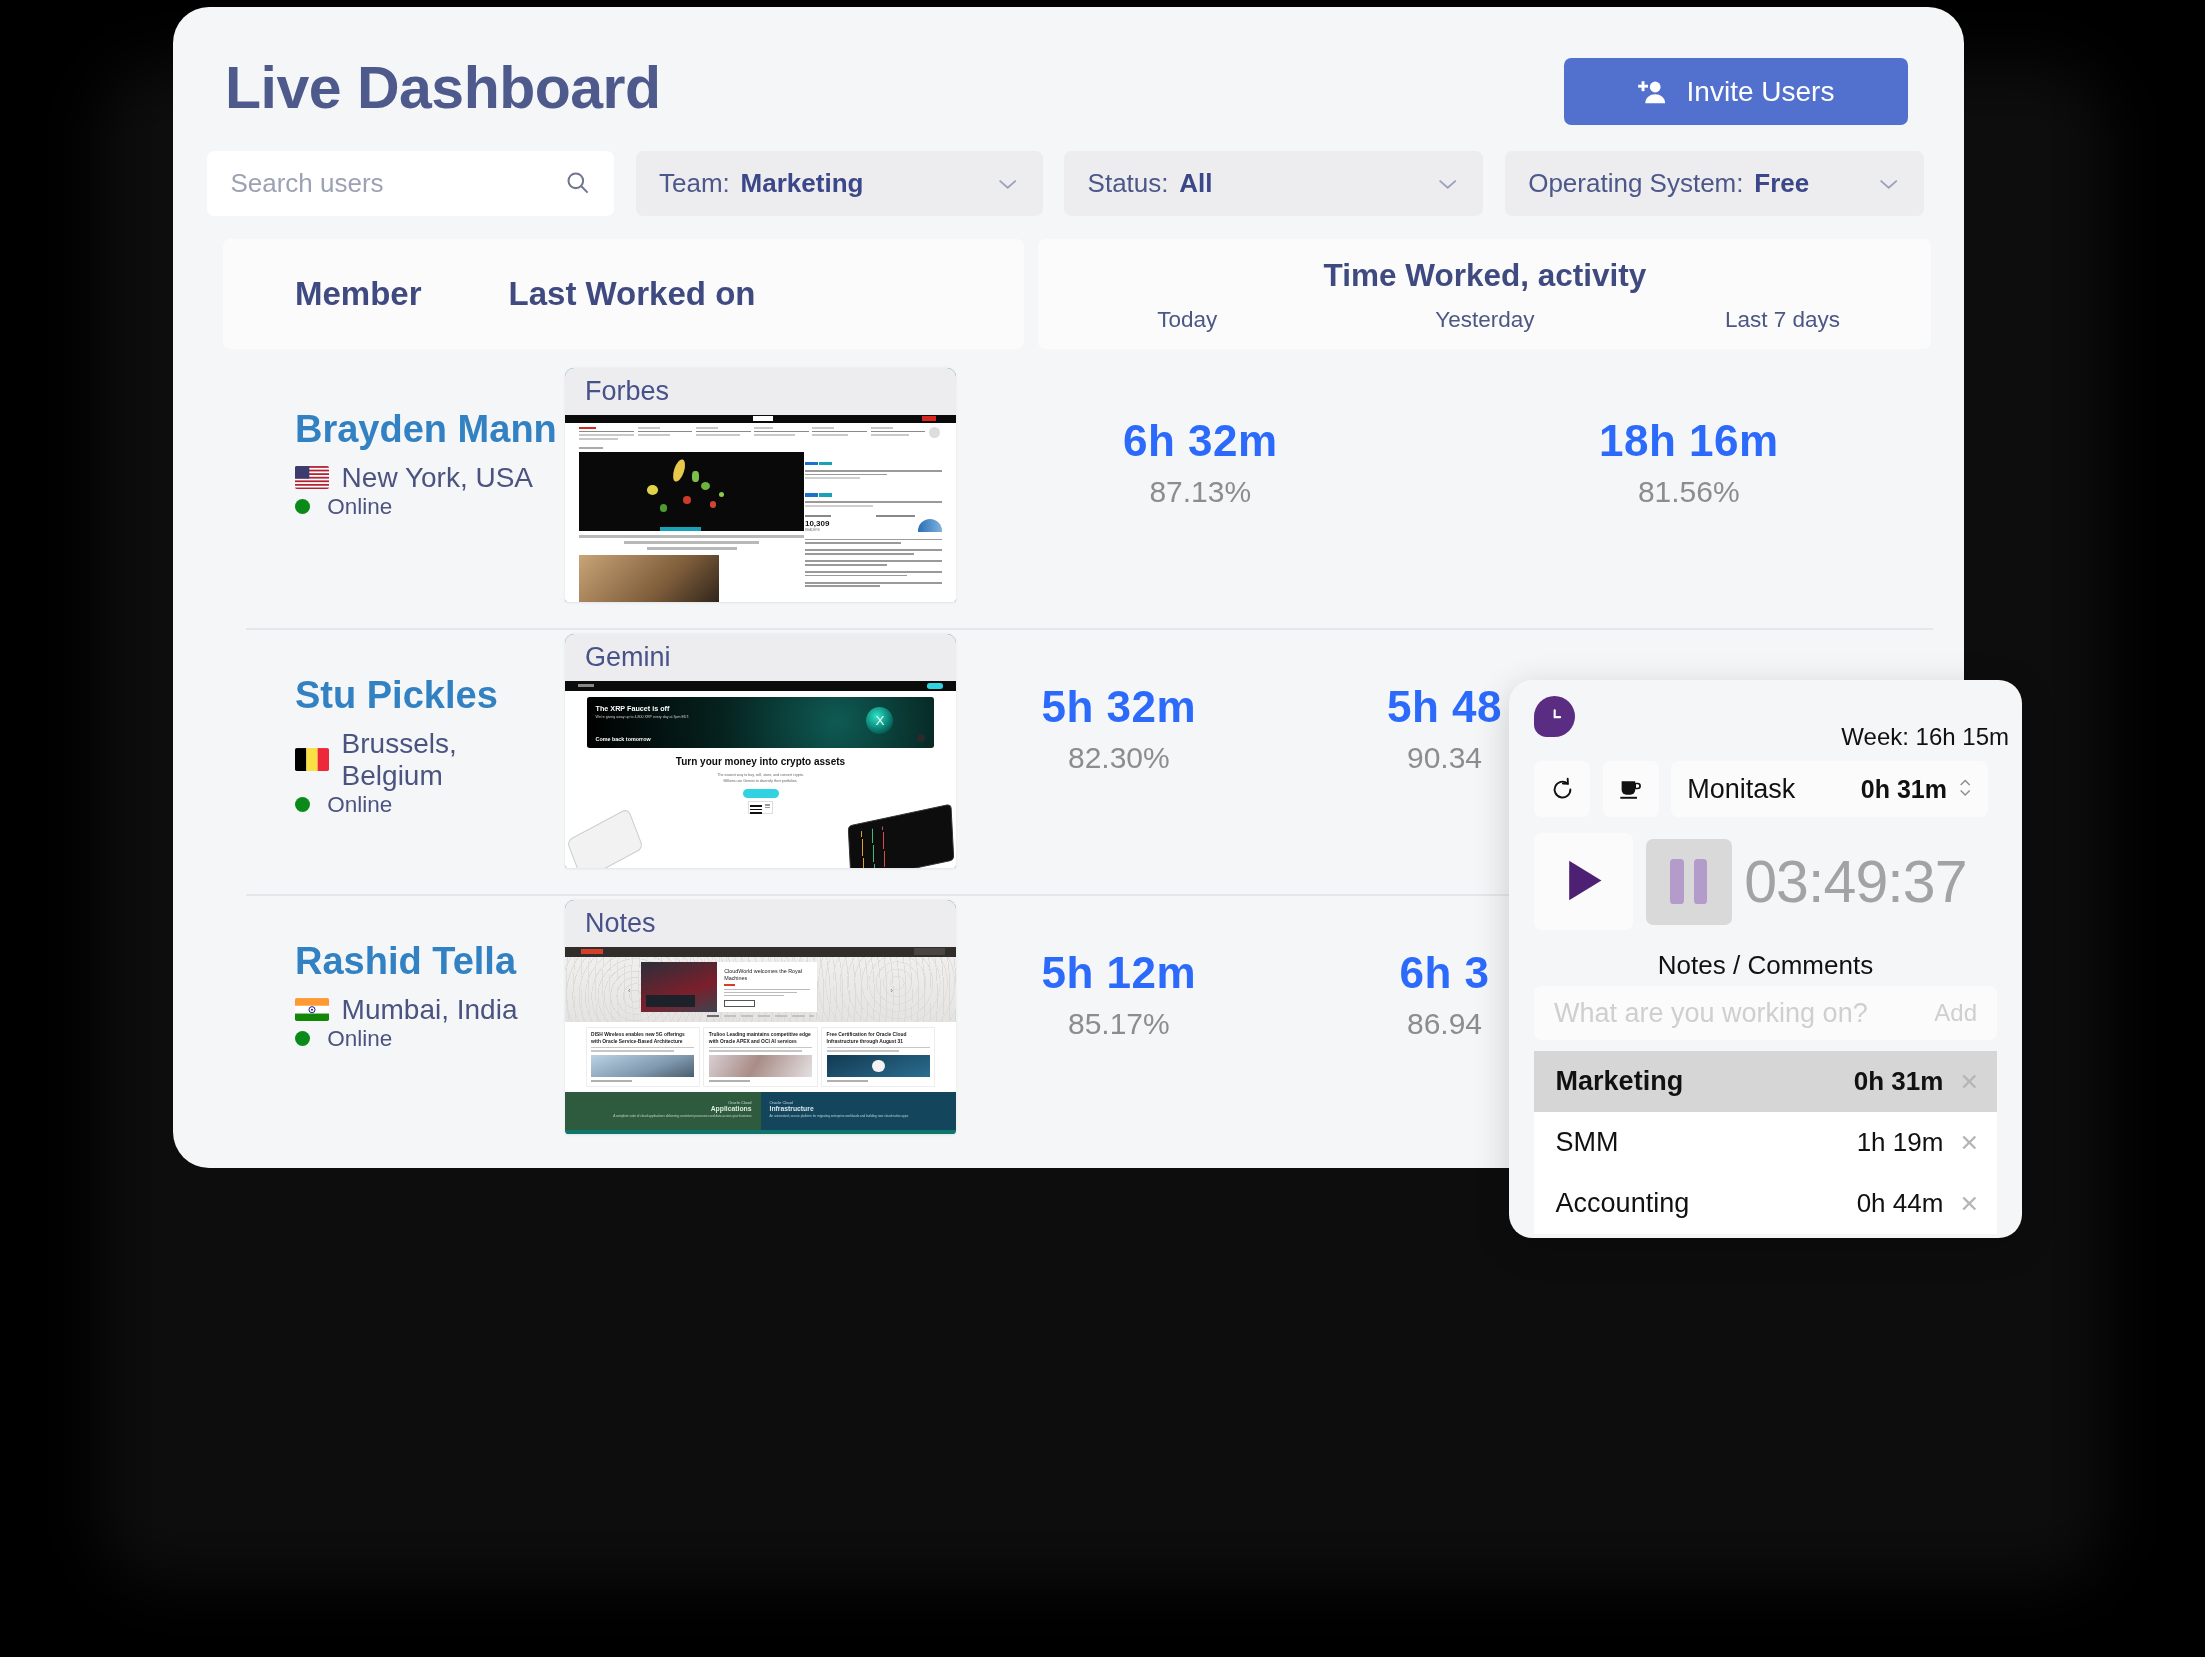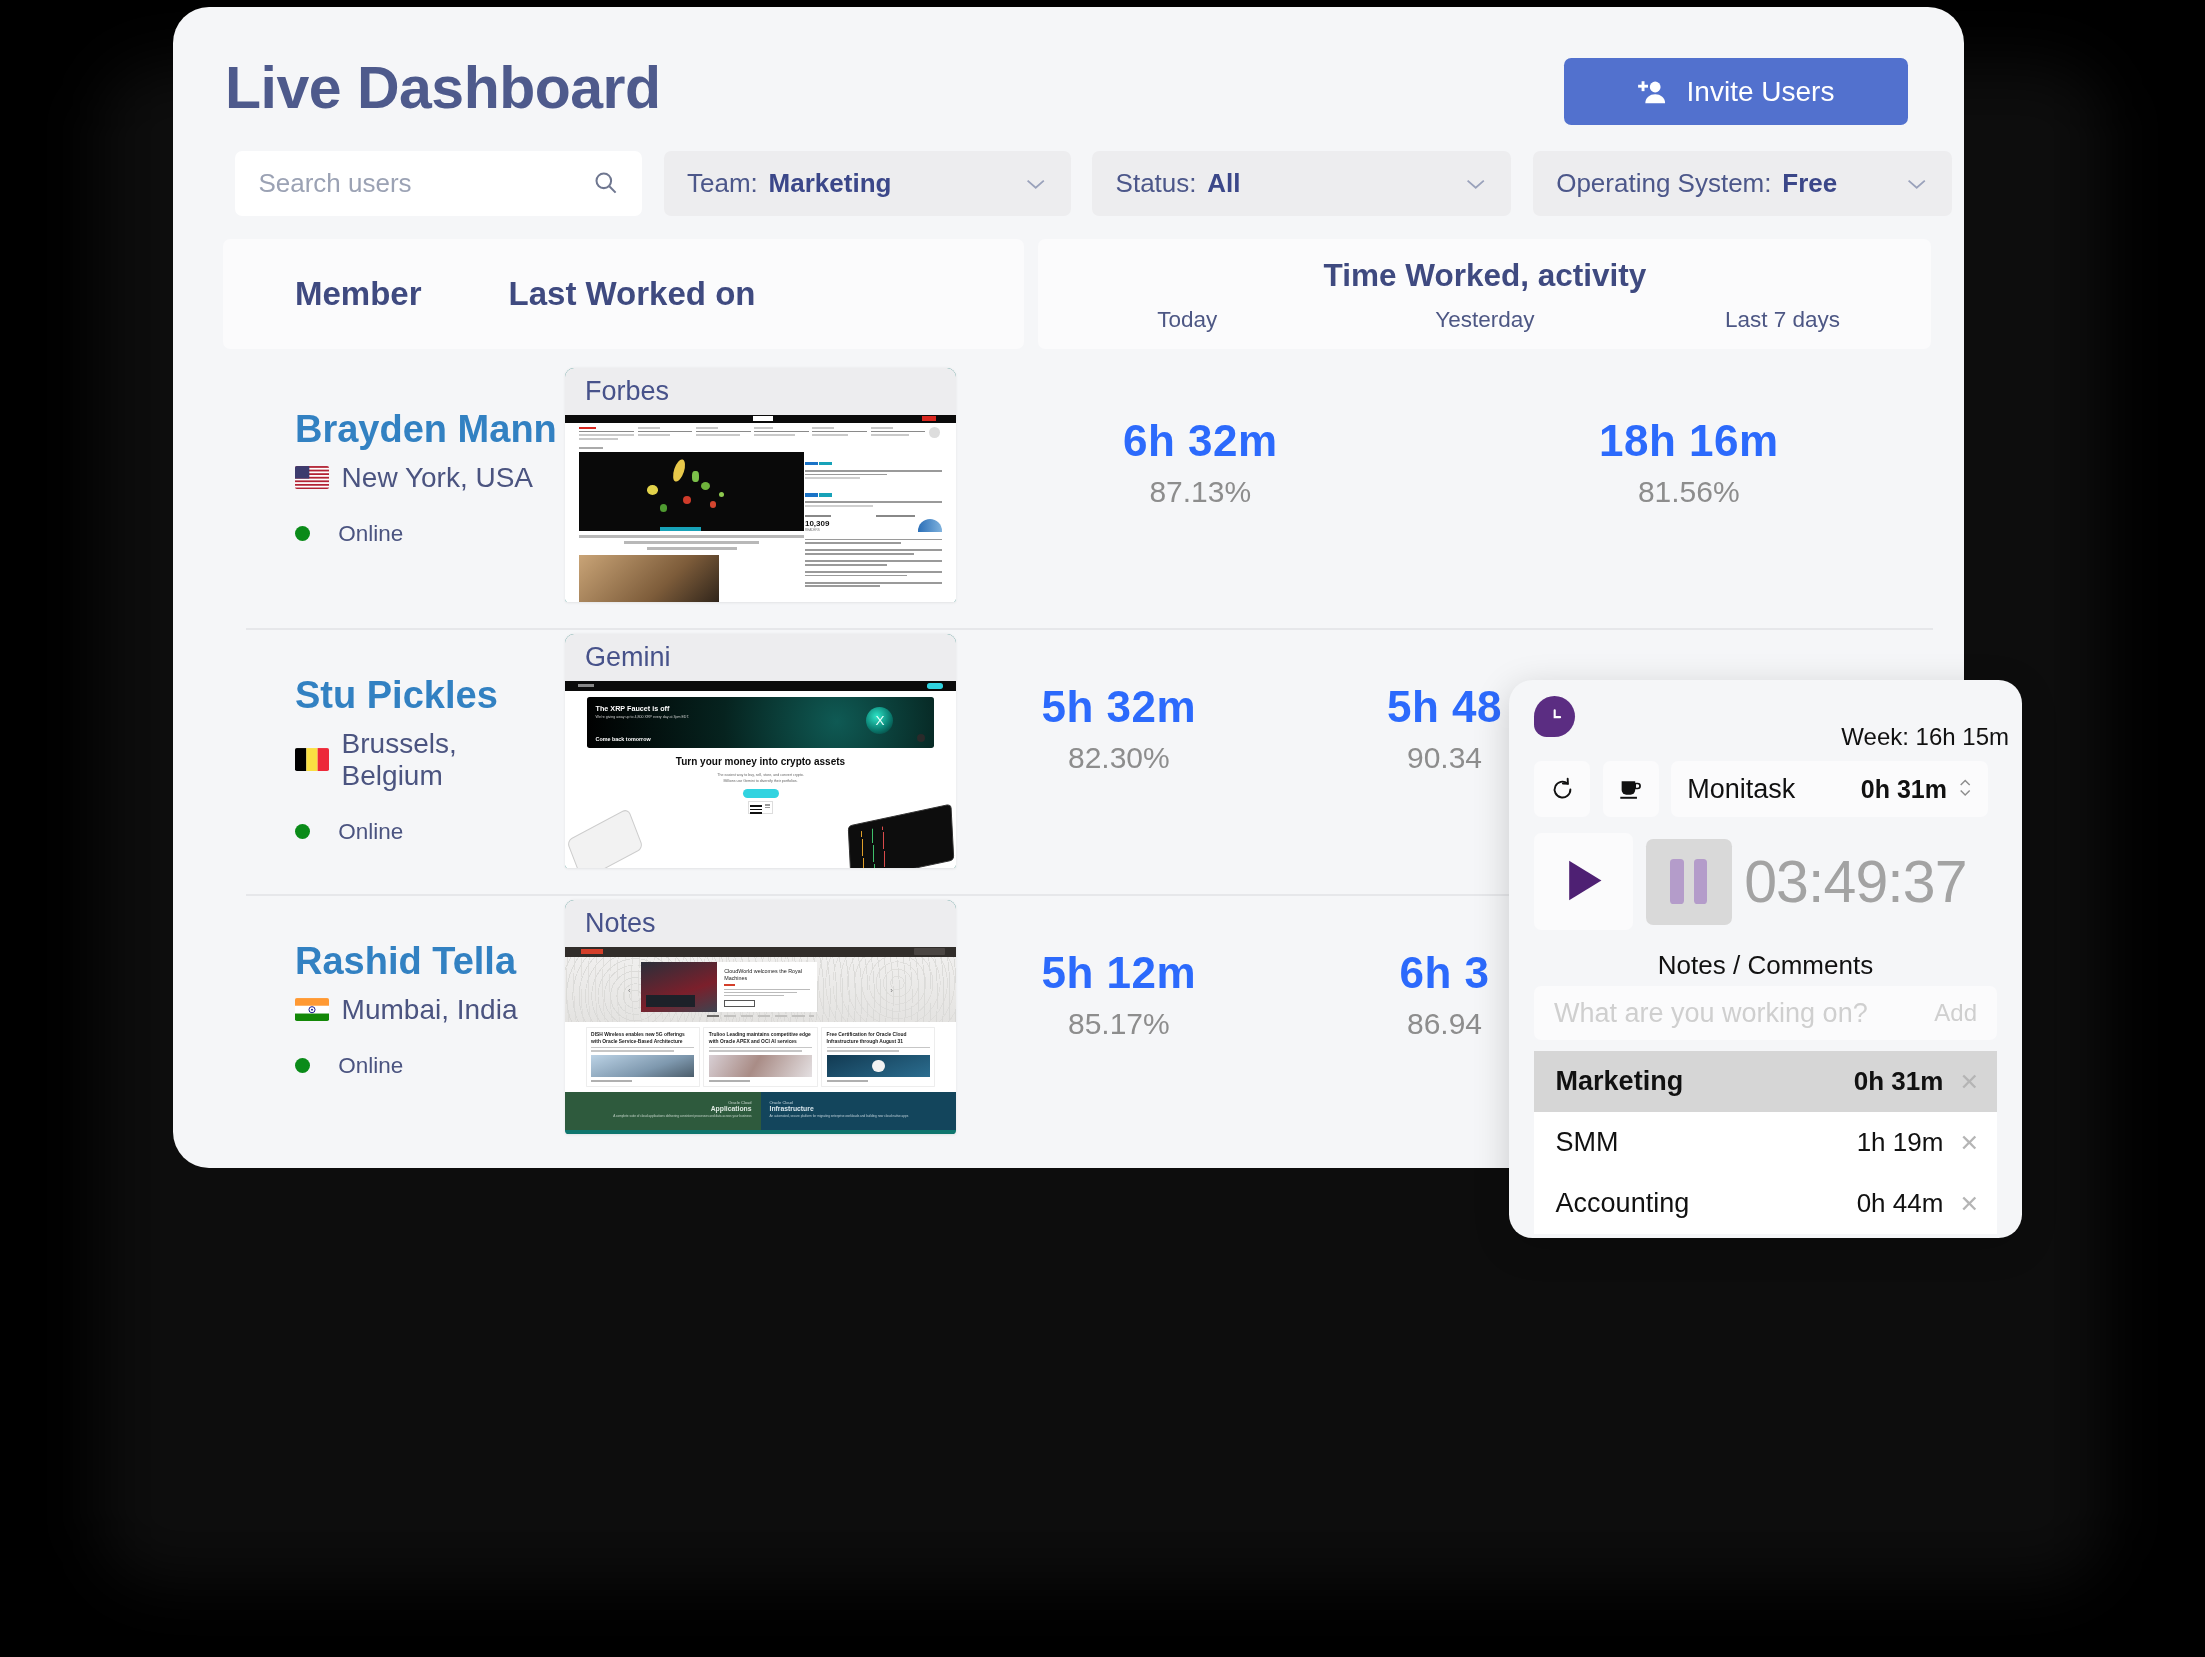--- a/index.html
+++ b/index.html
@@ -64,21 +64,21 @@
     align-items: center;
     justify-content: center;
     gap: 20px;
     cursor: pointer;
   }
   .invite-btn .ico { display: flex; align-items: center; }
 
   
   .filters {
     position: absolute;
-    left: 62px;
+    left: 34px;
     top: 144px;
     display: flex;
     gap: 21.6px;
   }
   .search-box {
     width: 407px;
     height: 65px;
     background: #ffffff;
     border-radius: 7.2px;
     display: flex;
@@ -170,21 +170,21 @@
     left: 23.4px; right: 0; top: 0;
     height: 1.8px;
     background: #e6e7ea;
   }
 
   .member-cell { width: 342px; padding-left: 72px; padding-top: 47px; }
   .member-name { font-size: 38px; font-weight: bold; color: #3281c2; line-height: 1.1; }
   .member-loc { display: flex; align-items: center; gap: 12.6px; margin-top: 10.8px; }
   .flag { width: 34px; height: 23.4px; border-radius: 1.8px; overflow: hidden; display: block; flex: none; }
   .loc-text { font-size: 28px; color: #4b5480; }
-  .member-status { display: flex; align-items: center; gap: 28px; margin-top: 27px; }
+  .member-status { display: flex; align-items: center; gap: 17px; }
   .dot { width: 15.3px; height: 15.3px; border-radius: 50%; background: #0a8b19; display: block; }
   .status-text { font-size: 22.5px; color: #4b5480; }
 
   
   .thumb-cell { width: 391px; padding-top: 5.4px; }
   .thumb {
     width: 391px;
     height: 234px;
     background: #0f766e;
     border-radius: 9px 9px 3.6px 3.6px;

